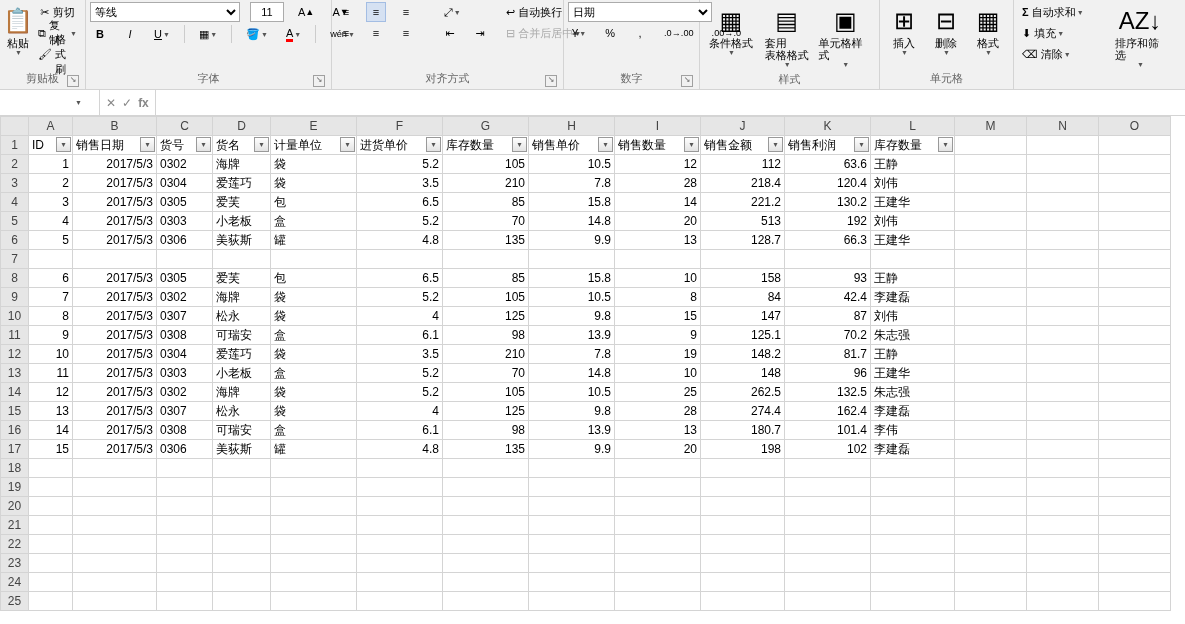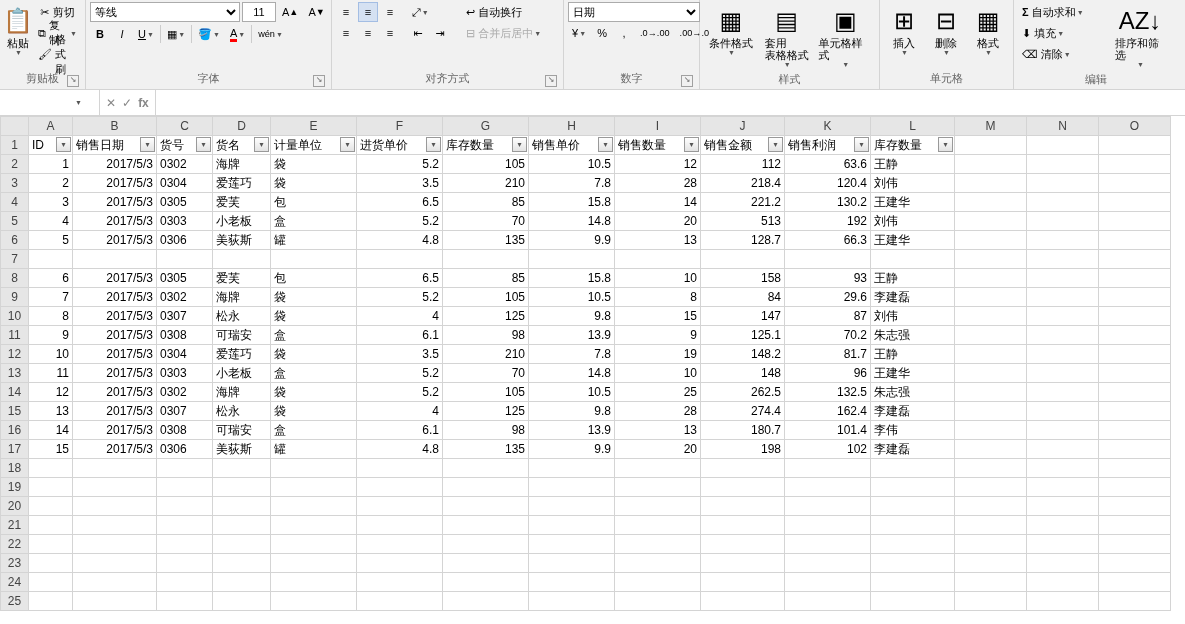--- a/index.html
+++ b/index.html
@@ -6,21 +6,21 @@
 body { font-family: "Microsoft YaHei", SimSun, Arial, sans-serif; font-size: 11px; background: #fff; overflow: hidden; width: 1185px; height: 624px; position: relative; }
 
 
 .ribbon { height: 90px; background: #f1f1f1; border-bottom: 1px solid #d4d4d4; display: flex; }
 .ribbon-group { border-right: 1px solid #d4d4d4; display: flex; flex-direction: column; padding: 2px 4px 0; }
 .ribbon-group-body { flex: 1; display: flex; align-items: flex-start; gap: 2px; }
 .ribbon-group-label { text-align: center; font-size: 11px; color: #666; padding: 1px 0 3px; position: relative; }
 .ribbon-dlg { position: absolute; right: 2px; bottom: 2px; width: 12px; height: 12px; border: 1px solid #a0a0a0; font-size: 8px; line-height: 8px; text-align: center; color: #666; }
 
 .rb-col { display: flex; flex-direction: column; gap: 1px; }
-.rb-row { display: flex; align-items: center; gap: 2px; }
+.rb-row { display: flex; align-items: center; gap: 10px; }
 .rb-btn { height: 20px; min-width: 20px; padding: 0 3px; display: inline-flex; align-items: center; justify-content: center; cursor: pointer; border: 1px solid transparent; }
 .rb-bigbtn { width: 40px; display: flex; flex-direction: column; align-items: center; cursor: pointer; padding: 2px; border: 1px solid transparent; }
 .rb-bigbtn .bi { height: 32px; display: flex; align-items: center; justify-content: center; font-size: 24px; }
 .rb-bigbtn .bl { font-size: 11px; line-height: 12px; }
 .dd-caret { font-size: 7px; color: #555; margin-left: 1px; }
 
 select.rb-sel { height: 20px; font-size: 11px; border: 1px solid #ababab; background: #fff; }
 input.rb-num { width: 34px; height: 20px; font-size: 11px; border: 1px solid #ababab; text-align: center; }
 
 
@@ -132,21 +132,21 @@
       <div class="rb-col">
         <div class="rb-btn" style="width:100px;justify-content:flex-start"><span>↩</span>&nbsp;<span>自动换行</span></div>
         <div class="rb-btn" style="width:100px;justify-content:flex-start;color:#aaa"><span>⊟</span>&nbsp;<span>合并后居中</span><span class="dd-caret">▼</span></div>
       </div>
     </div>
     <div class="ribbon-group-label"><span>对齐方式</span><span class="ribbon-dlg">↘</span></div>
   </div>
 
   <div class="ribbon-group" style="width:136px">
     <div class="ribbon-group-body rb-col">
-      <select class="rb-sel" style="width:132px"><option>日期</option></select>
+      <select class="rb-sel" style="width:144px"><option>日期</option></select>
       <div class="rb-row">
         <span class="rb-btn">¥<span class="dd-caret">▼</span></span>
         <span class="rb-btn">%</span>
         <span class="rb-btn">,</span>
         <span class="rb-btn">
             <small>.0→.00</small>
           </span>
         <span class="rb-btn">
             <small>.00→.0</small>
           </span>
@@ -204,21 +204,20 @@
         <div class="rb-btn" style="justify-content:flex-start;width:92px"><b>Σ</b>&nbsp;<span>自动求和</span><span class="dd-caret">▼</span></div>
         <div class="rb-btn" style="justify-content:flex-start;width:92px"><span>⬇</span>&nbsp;<span>填充</span><span class="dd-caret">▼</span></div>
         <div class="rb-btn" style="justify-content:flex-start;width:92px"><span>⌫</span>&nbsp;<span>清除</span><span class="dd-caret">▼</span></div>
       </div>
       <div class="rb-bigbtn" style="width:56px">
         <span class="bi">AZ↓</span>
         <span class="bl">排序和筛选</span>
           <span class="dd-caret">▼</span>
       </div>
     </div>
-    <div class="ribbon-group-label"><span>编辑</span></div>
   </div>
 </div>
 
 <div class="fbar">
   <div class="namebox">
     <input value="" style="">
       <span class="dd-caret">▼</span>
   </div>
   <div class="fbar-btns">
     <span>✕</span>
@@ -418,21 +417,21 @@
           <td>7</td>
           <td>2017/5/3</td>
           <td class="tl">0302</td>
           <td class="tl">海牌</td>
           <td class="tl">袋</td>
           <td>5.2</td>
           <td>105</td>
           <td>10.5</td>
           <td>8</td>
           <td>84</td>
-          <td>29.6</td>
+          <td>42.4</td>
           <td class="tl">李建磊</td>
           <td></td>
           <td></td>
           <td></td>
         </tr>
         <tr>
           <td class="rh">10</td>
           <td>8</td>
           <td>2017/5/3</td>
           <td class="tl">0307</td>

